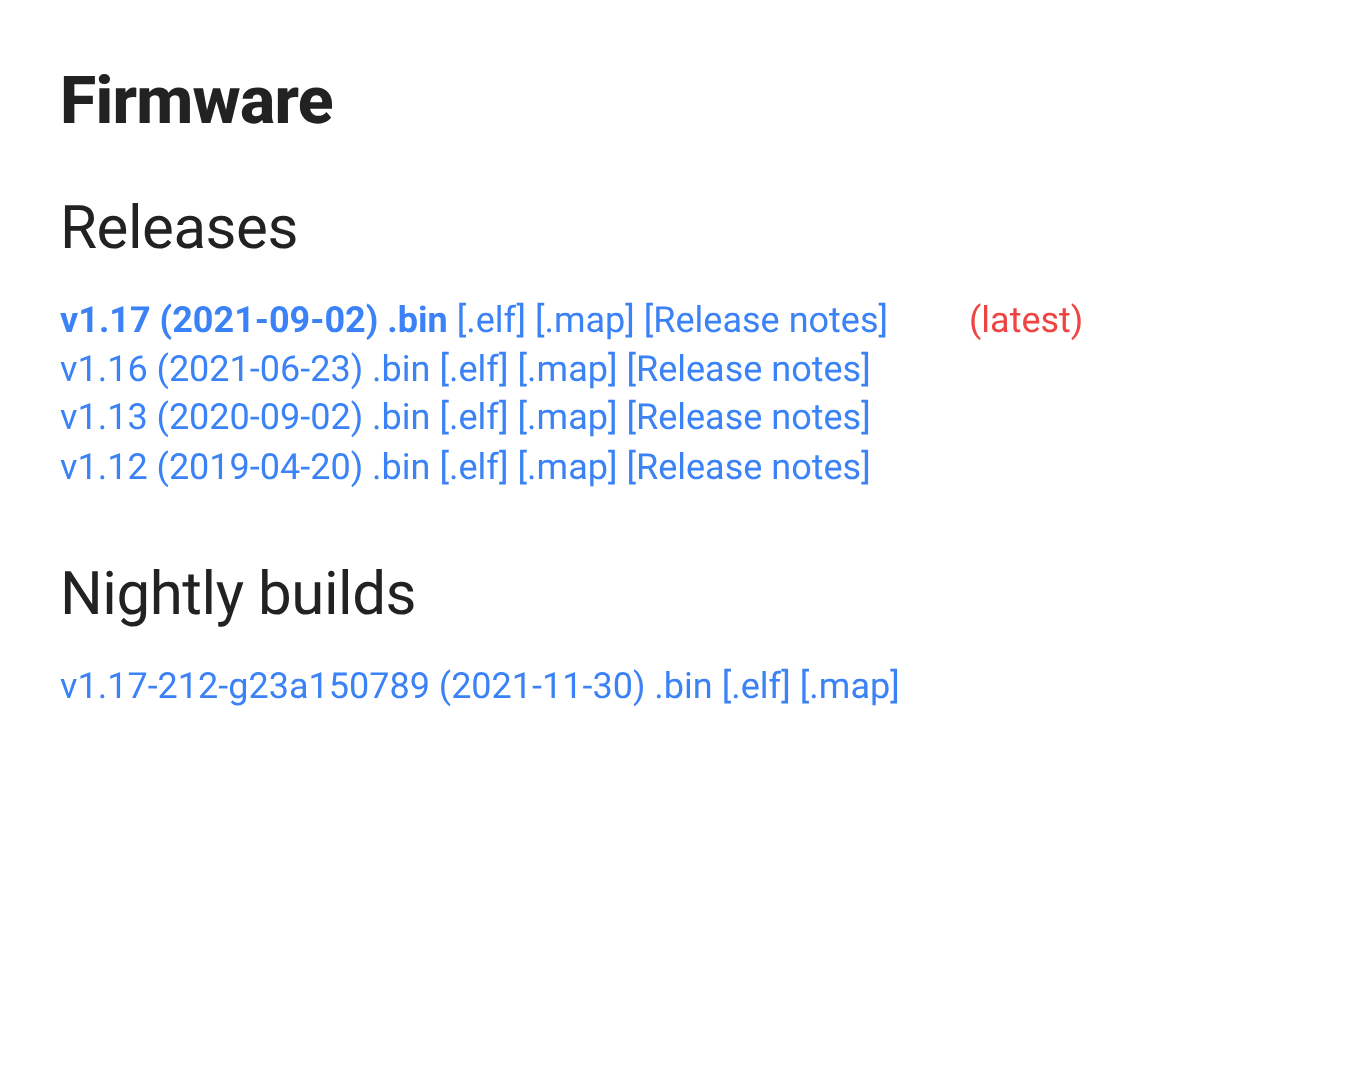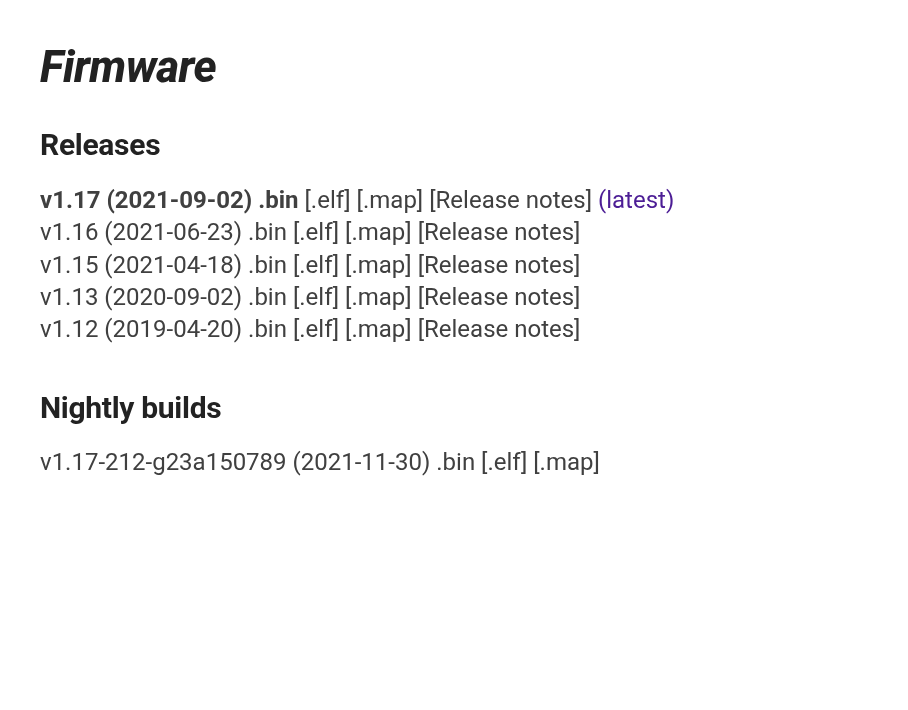--- a/index.html
+++ b/index.html
@@ -10,49 +10,47 @@
       color: #222;
       font-size: 24px;
       line-height: 1.35;
       width: 908px;
     }
     h1 {
       font-size: 44px;
       font-weight: 800;
       margin: 0 0 28px 0;
       letter-spacing: -0.5px;
-      font-style: italic;
     }
     h2 {
-      font-size: 30px;
-      font-weight: 700;
+      font-size: 40px;
+      font-weight: 400;
       margin: 0 0 18px 0;
       letter-spacing: -0.3px;
     }
     .section { margin-bottom: 42px; }
     .row { margin: 0; }
     .link {
-      color: #404040;
+      color: #3b82f6;
       text-decoration: none;
       cursor: pointer;
     }
     .link.bold { font-weight: 700; }
-    .plain { color: #4c1d95; }
+    .plain { color: #ef4444; margin-left: 48px; }
   </style>
 </head>
 <body>
 
 <h1>Firmware</h1>
 
 <div class="section">
   <h2>Releases</h2>
   <div id="releases-list">
       <div class="row"><a class="link bold">v1.17 (2021-09-02) .bin</a> <a class="link">[.elf]</a> <a class="link">[.map]</a> <a class="link">[Release notes]</a> <span class="plain">(latest)</span></div>
       <div class="row"><a class="link">v1.16 (2021-06-23) .bin</a> <a class="link">[.elf]</a> <a class="link">[.map]</a> <a class="link">[Release notes]</a></div>
-      <div class="row"><a class="link">v1.15 (2021-04-18) .bin</a> <a class="link">[.elf]</a> <a class="link">[.map]</a> <a class="link">[Release notes]</a></div>
       <div class="row"><a class="link">v1.13 (2020-09-02) .bin</a> <a class="link">[.elf]</a> <a class="link">[.map]</a> <a class="link">[Release notes]</a></div>
       <div class="row"><a class="link">v1.12 (2019-04-20) .bin</a> <a class="link">[.elf]</a> <a class="link">[.map]</a> <a class="link">[Release notes]</a></div>
     </div>
 </div>
 
 <div class="section">
   <h2>Nightly builds</h2>
   <div id="nightly-list">
       <div class="row"><a class="link">v1.17-212-g23a150789 (2021-11-30) .bin</a> <a class="link">[.elf]</a> <a class="link">[.map]</a></div>
     </div>

